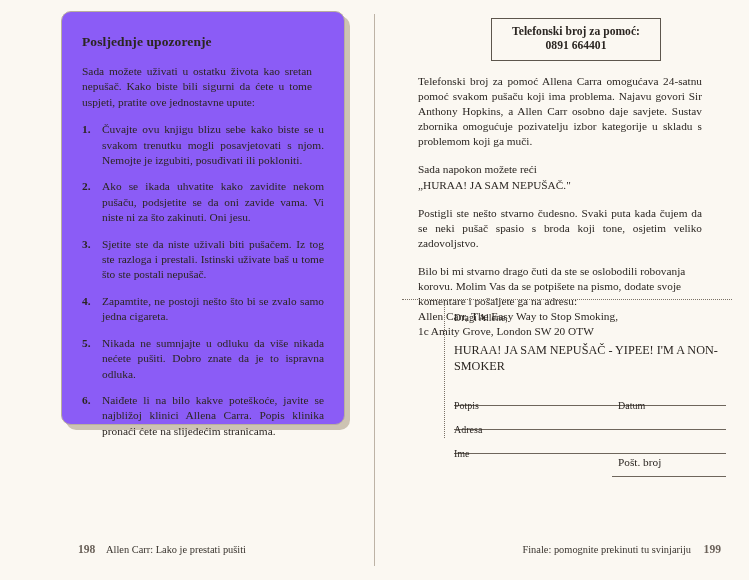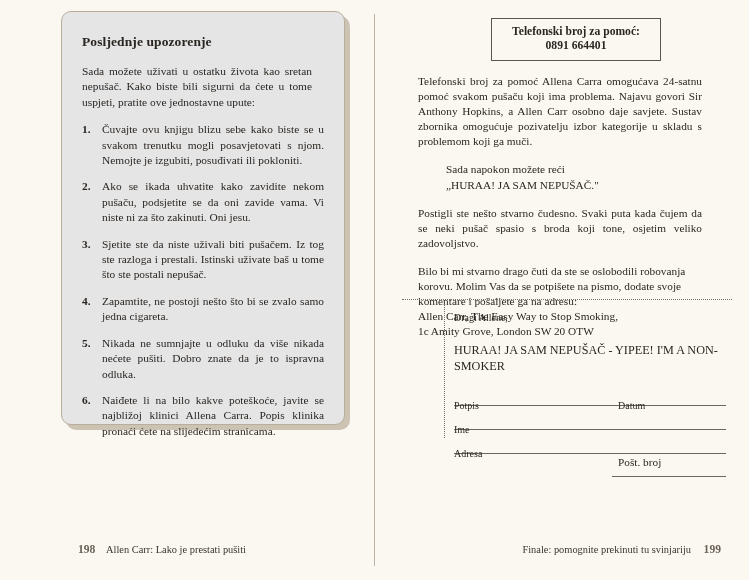--- a/index.html
+++ b/index.html
@@ -45,21 +45,21 @@
     height: 414px;
     background: #cdc3b3;
     border-radius: 10px;
   }
   .tint-box {
     position: absolute;
     left: 61px;
     top: 11px;
     width: 284px;
     height: 414px;
-    background: #e5e5e5;
+    background: #8b5cf6;
     border: 1px solid #b9ae9e;
     border-radius: 10px;
     box-sizing: border-box;
     padding: 16px 20px 10px 20px;
   }
   .box-title {
     font-size: 13.5px;
     font-weight: bold;
     margin: 6px 0 14px 0;
     letter-spacing: .1px;
@@ -269,45 +269,45 @@
   </div>
 
   <div class="right-page">
     <div class="helpline-box">
       <div class="l1">Telefonski broj za pomoć:</div>
       <div class="l2">0891 664401</div>
     </div>
 
     <div class="rp-body">
       <p>Telefonski broj za pomoć Allena Carra omogućava 24-satnu pomoć svakom pušaču koji ima problema. Najavu govori Sir Anthony Hopkins, a Allen Carr osobno daje savjete. Sustav zbornika omogućuje pozivatelju izbor kategorije u skladu s problemom koji ga muči.</p>
-      <p class="tight" style="white-space: pre-line; margin-left: 28px;">Sada napokon možete reći
+      <p class="tight" style="white-space: pre-line;">Sada napokon možete reći
 „HURAA! JA SAM NEPUŠAČ."</p>
       <p>Postigli ste nešto stvarno čudesno. Svaki puta kada čujem da se neki pušač spasio s broda koji tone, osjetim veliko zadovoljstvo.</p>
       <p class="tight" style="white-space: pre-line;">Bilo bi mi stvarno drago čuti da ste se oslobodili robovanja korovu. Molim Vas da se potpišete na pismo, dodate svoje komentare i pošaljete ga na adresu:
 Allen Carr, The Easy Way to Stop Smoking,
 1c Amity Grove, London SW 20 OTW</p>
     </div>
   </div>
 
   <div class="tear"></div>
   <div class="tear-v"></div>
 
   <div class="coupon">
     <div class="c-line1">Dragi Allene,</div>
     <div class="c-line2">HURAA! JA SAM NEPUŠAČ - YIPEE! I'M A NON-SMOKER</div>
 
     <div class="field-row">
       <span class="lbl">Potpis</span>
       <span class="lbl right">Datum</span>
     </div>
     <div class="field-row">
+      <span class="lbl">Adresa</span>
+    </div>
+    <div class="field-row">
       <span class="lbl">Ime</span>
-    </div>
-    <div class="field-row">
-      <span class="lbl">Adresa</span>
     </div>
     <div class="half-rule">
       <span class="lbl">Pošt. broj</span>
       <span class="rule"></span>
     </div>
   </div>
 
   <div class="footer-left">
     <span class="folio">198</span>
     <span class="footer-left-text">Allen Carr: Lako je prestati pušiti</span>

